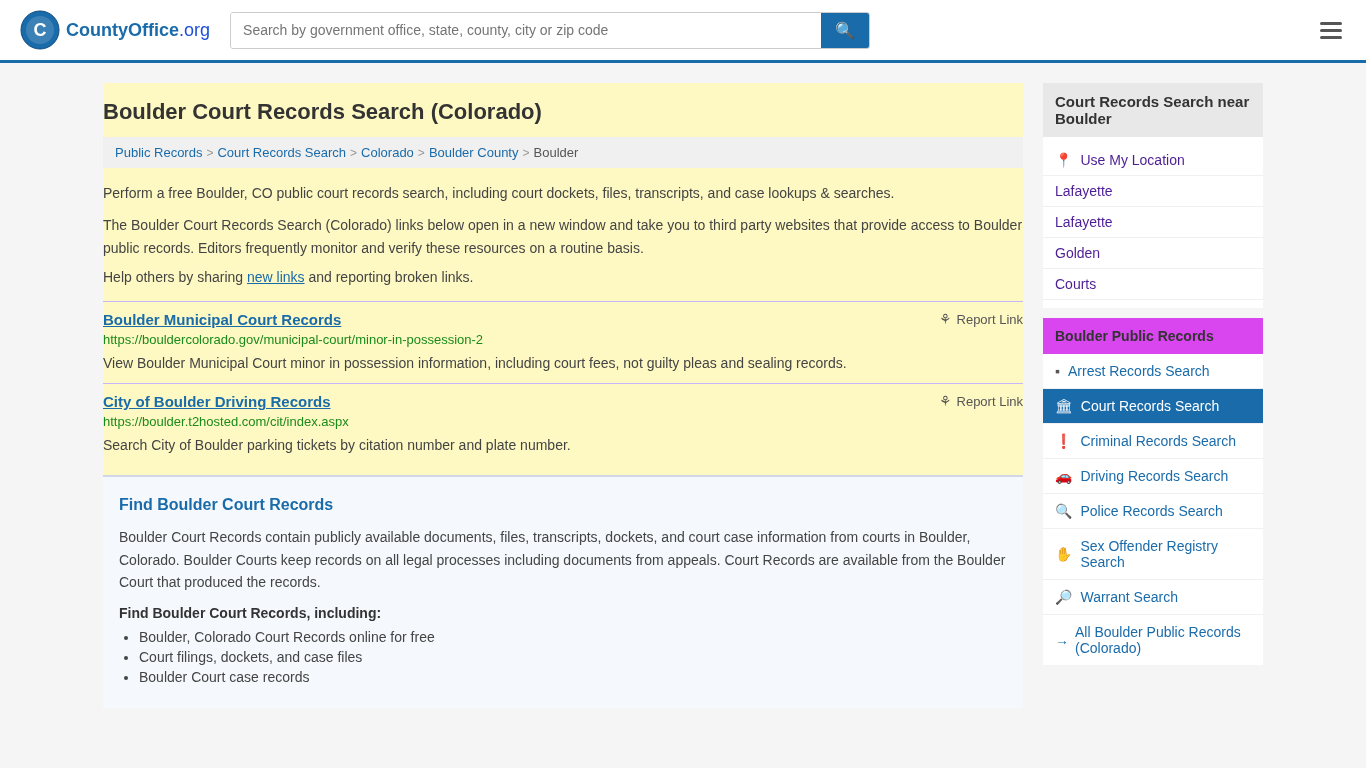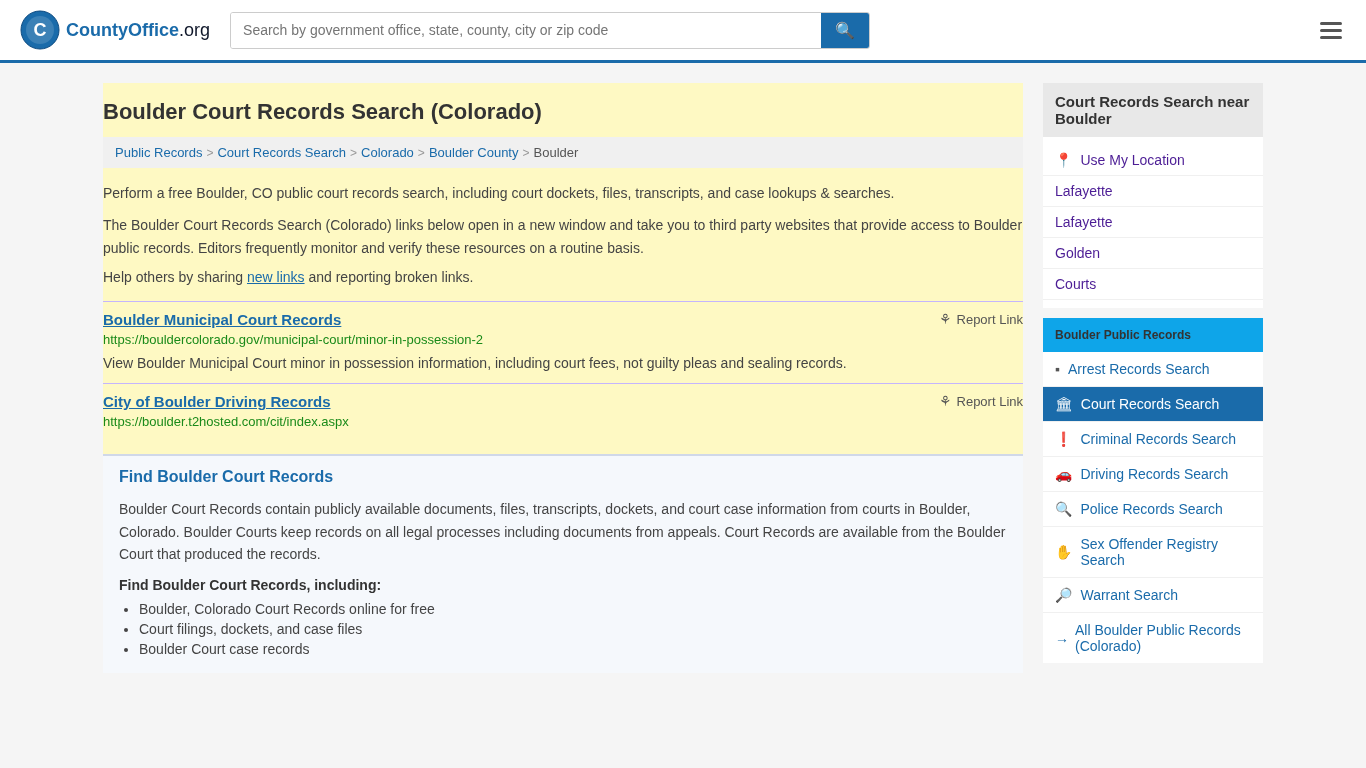--- a/index.html
+++ b/index.html
@@ -161,21 +161,21 @@
     .record-desc {
       font-size: 14px;
       color: #444;
       line-height: 1.5;
     }
 
     
     #find-section {
       background: #f5f8fc;
       border-top: 2px solid #d0d8e8;
-      padding: 12px 16px;
+      padding: 19px 16px;
       margin-top: 10px;
     }
     #find-section h2 {
       font-size: 16px;
       font-weight: bold;
       color: #1a6baa;
       margin-bottom: 12px;
     }
     .find-section-desc {
       font-size: 14px;
@@ -227,23 +227,23 @@
       border-bottom: 1px solid #f0f0f0;
     }
     .location-icon { color: #333; font-size: 14px; }
     .location-link {
       color: #4c1d95;
       text-decoration: none;
       font-size: 14px;
     }
 
     .sidebar-records-heading {
-      background: #0ea5e9;
+      background: #d946ef;
       padding: 10px 12px;
-      font-size: 12px;
+      font-size: 14px;
       font-weight: bold;
       color: #333;
       margin-top: 10px;
     }
     .sidebar-record-item {
       display: flex;
       align-items: center;
       gap: 8px;
       padding: 9px 12px;
       cursor: pointer;
@@ -276,21 +276,21 @@
 
 <div id="header">
   <a id="logo-area" href="#">
     <svg id="logo-icon" viewBox="0 0 40 40" xmlns="http://www.w3.org/2000/svg">
       <circle cx="20" cy="20" r="19" fill="#1a6baa"></circle>
       <circle cx="20" cy="20" r="14" fill="#fff" opacity="0.15"></circle>
       <text x="20" y="26" text-anchor="middle" fill="#fff" font-size="18" font-weight="bold" font-family="Arial">C</text>
       <circle cx="20" cy="20" r="19" fill="none" stroke="#0d4a80" stroke-width="1"></circle>
     </svg>
     <div style="font-size:18px;font-weight:bold;color:#1a6baa;">
-      CountyOffice<span style="color:#0f172a;font-weight:normal;">.org</span>
+      CountyOffice<span style="color:#1d4ed8;font-weight:normal;">.org</span>
     </div>
   </a>
   <div id="search-bar">
     <input type="text" id="search-input" placeholder="Search by government office, state, county, city or zip code" style="">
     <button id="search-button">🔍</button>
   </div>
   <button id="menu-button">
     <span></span>
       <span></span>
       <span></span>
@@ -336,20 +336,21 @@
 
       <div class="record-card">
         <div class="record-card-header">
           <a class="record-title" href="#">City of Boulder Driving Records</a>
           <button class="report-link-btn">
             <span class="report-link-icon">⚘</span>
             <span>Report Link</span>
           </button>
         </div>
         <span class="record-url">https://boulder.t2hosted.com/cit/index.aspx</span>
+        <p class="record-desc">Search City of Boulder parking tickets by citation number and plate number.</p>
       </div>
 
     </div>
 
     <div id="find-section">
       <h2>Find Boulder Court Records</h2>
       <p class="find-section-desc">Boulder Court Records contain publicly available documents, files, transcripts, dockets, and court case information from courts in Boulder, Colorado. Boulder Courts keep records on all legal processes including documents from appeals. Court Records are available from the Boulder Court that produced the records.</p>
       <p class="find-including">Find Boulder Court Records, including:</p>
       <ul class="find-list">
         <li>Boulder, Colorado Court Records online for free</li>

